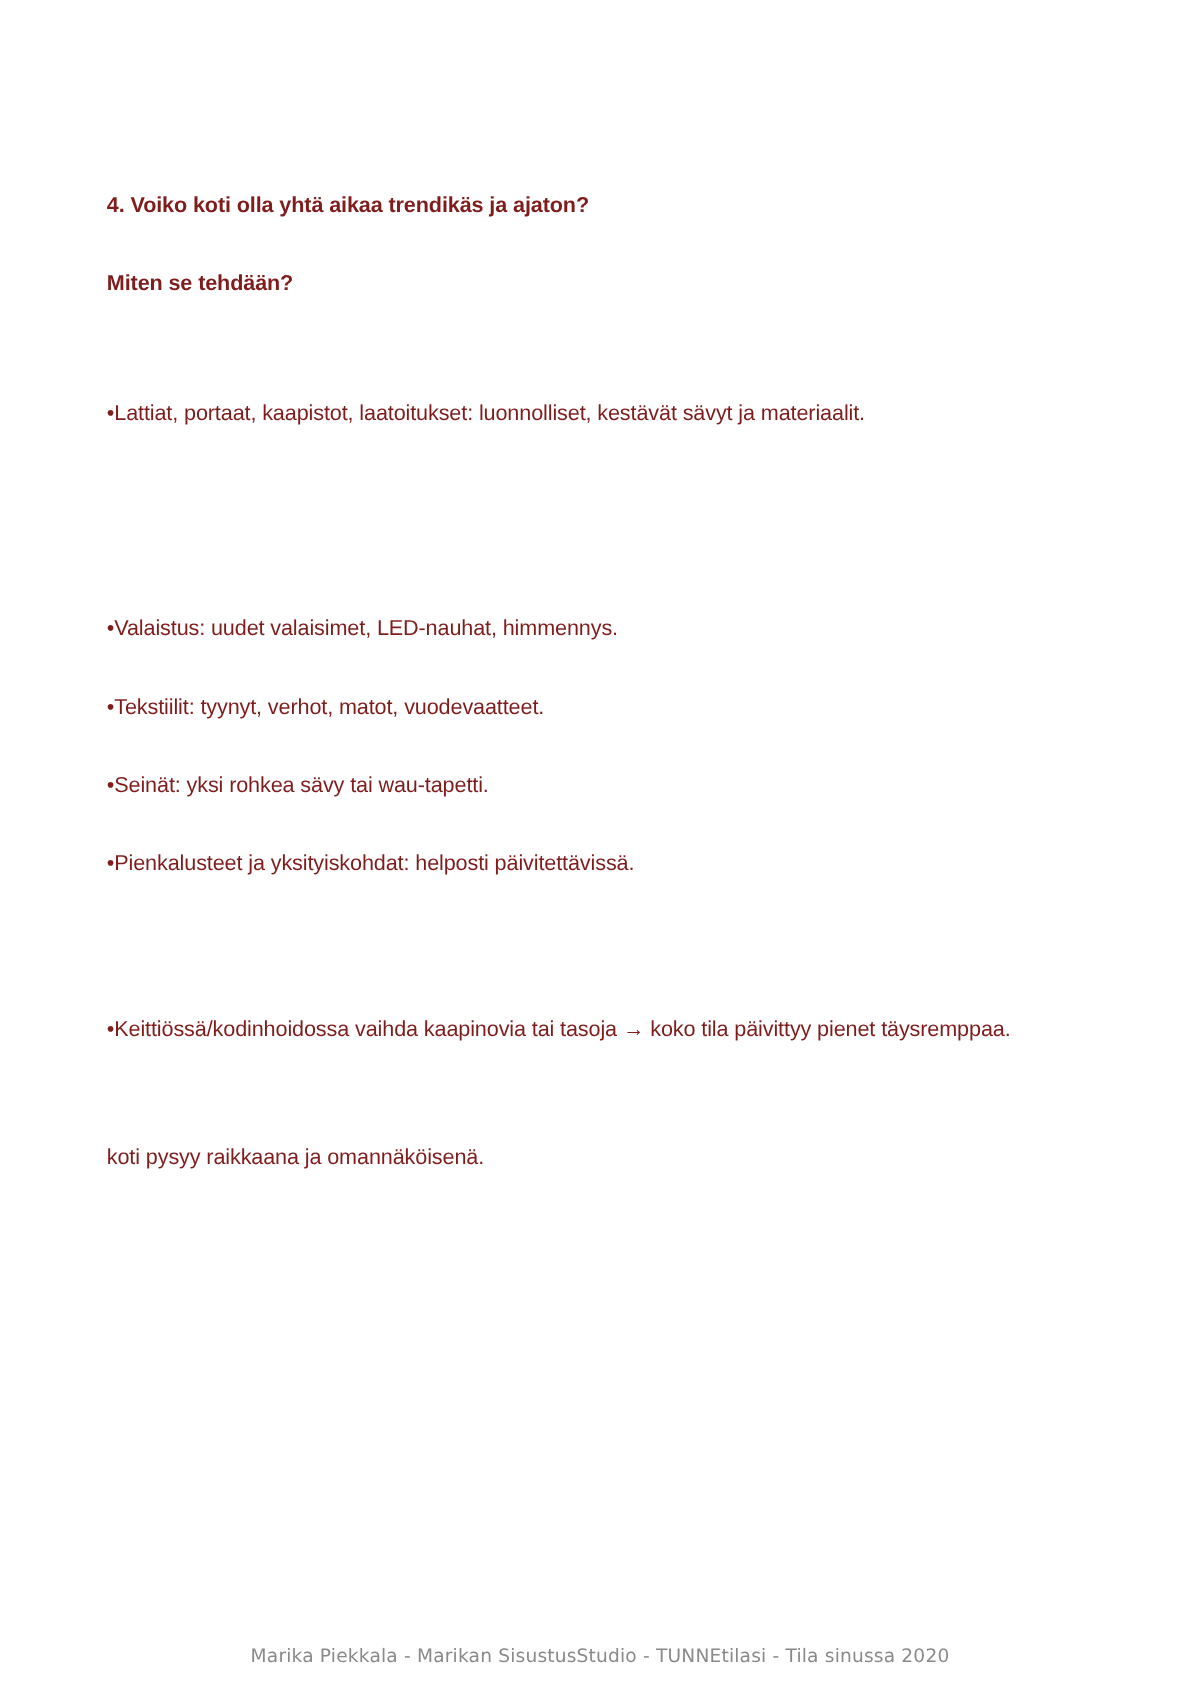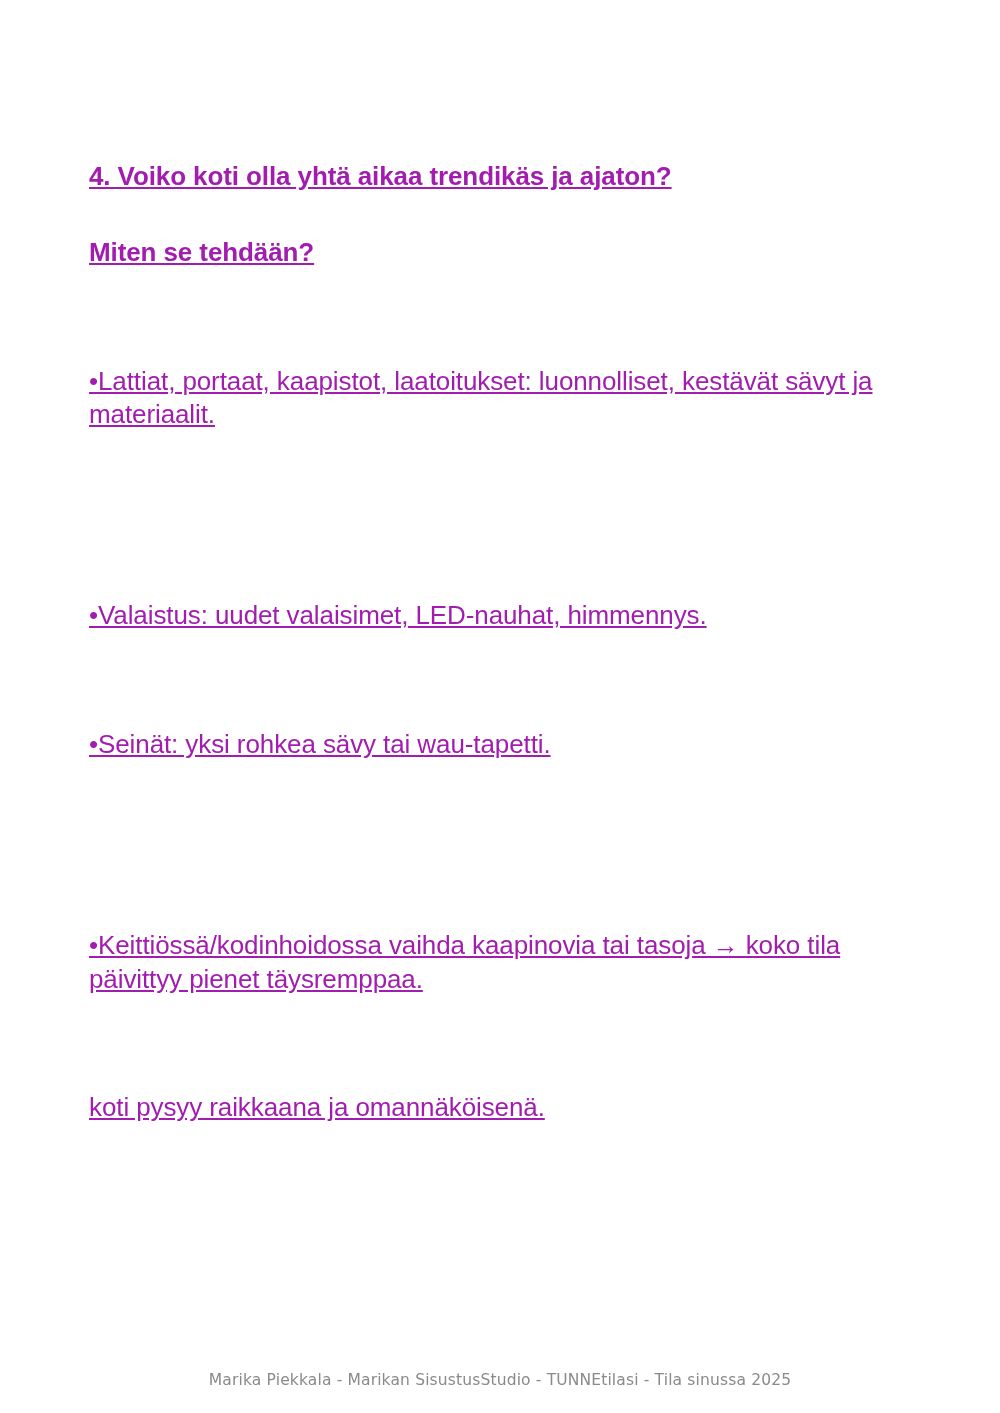--- a/index.html
+++ b/index.html
@@ -25,35 +25,33 @@
     display: flex;
     flex-direction: column;
   }
 
   .content {
     padding: 160px 96px 0 89px;
     flex: 1 1 auto;
   }
 
   .block {
-    color: #a21caf;
-    font-size: 26px;
+    color: #7f1d1d;
+    font-size: 18px;
     line-height: 1.30;
     letter-spacing: -0.1px;
     margin: 0;
-    text-decoration: underline;
   }
 
   .block.heading {
     font-weight: bold;
   }
 
   .block.body {
     font-weight: normal;
-    margin-top: 11px;
   }
   .sp-md  { height: 42px; }
   .sp-xl  { height: 72px; }
 
   .footer {
     position: absolute;
     left: 0;
     right: 0;
     bottom: 24px;
     text-align: center;
@@ -82,33 +80,35 @@
     <p class="block body">•Lattiat, portaat, kaapistot, laatoitukset: luonnolliset, kestävät sävyt ja materiaalit.</p>
     <div class="sp-md"></div>
 
     <div class="sp-xl"></div>
 
     <div class="sp-md"></div>
 
     <p class="block body">•Valaistus: uudet valaisimet, LED-nauhat, himmennys.</p>
     <div class="sp-md"></div>
 
+    <p class="block body">•Tekstiilit: tyynyt, verhot, matot, vuodevaatteet.</p>
     <div class="sp-md"></div>
 
     <p class="block body">•Seinät: yksi rohkea sävy tai wau-tapetti.</p>
     <div class="sp-md"></div>
 
+    <p class="block body">•Pienkalusteet ja yksityiskohdat: helposti päivitettävissä.</p>
     <div class="sp-xl"></div>
 
     <div class="sp-md"></div>
 
     <p class="block body">•Keittiössä/kodinhoidossa vaihda kaapinovia tai tasoja → koko tila päivittyy pienet täysremppaa.</p>
     <div class="sp-md"></div>
 
     <div class="sp-md"></div>
 
     <p class="block body">koti pysyy raikkaana ja omannäköisenä.</p>
 
   </div>
 
-  <div class="footer">Marika Piekkala - Marikan SisustusStudio - TUNNEtilasi - Tila sinussa 2025</div>
+  <div class="footer">Marika Piekkala - Marikan SisustusStudio - TUNNEtilasi - Tila sinussa 2020</div>
 
 </div>
 
 </body></html>

